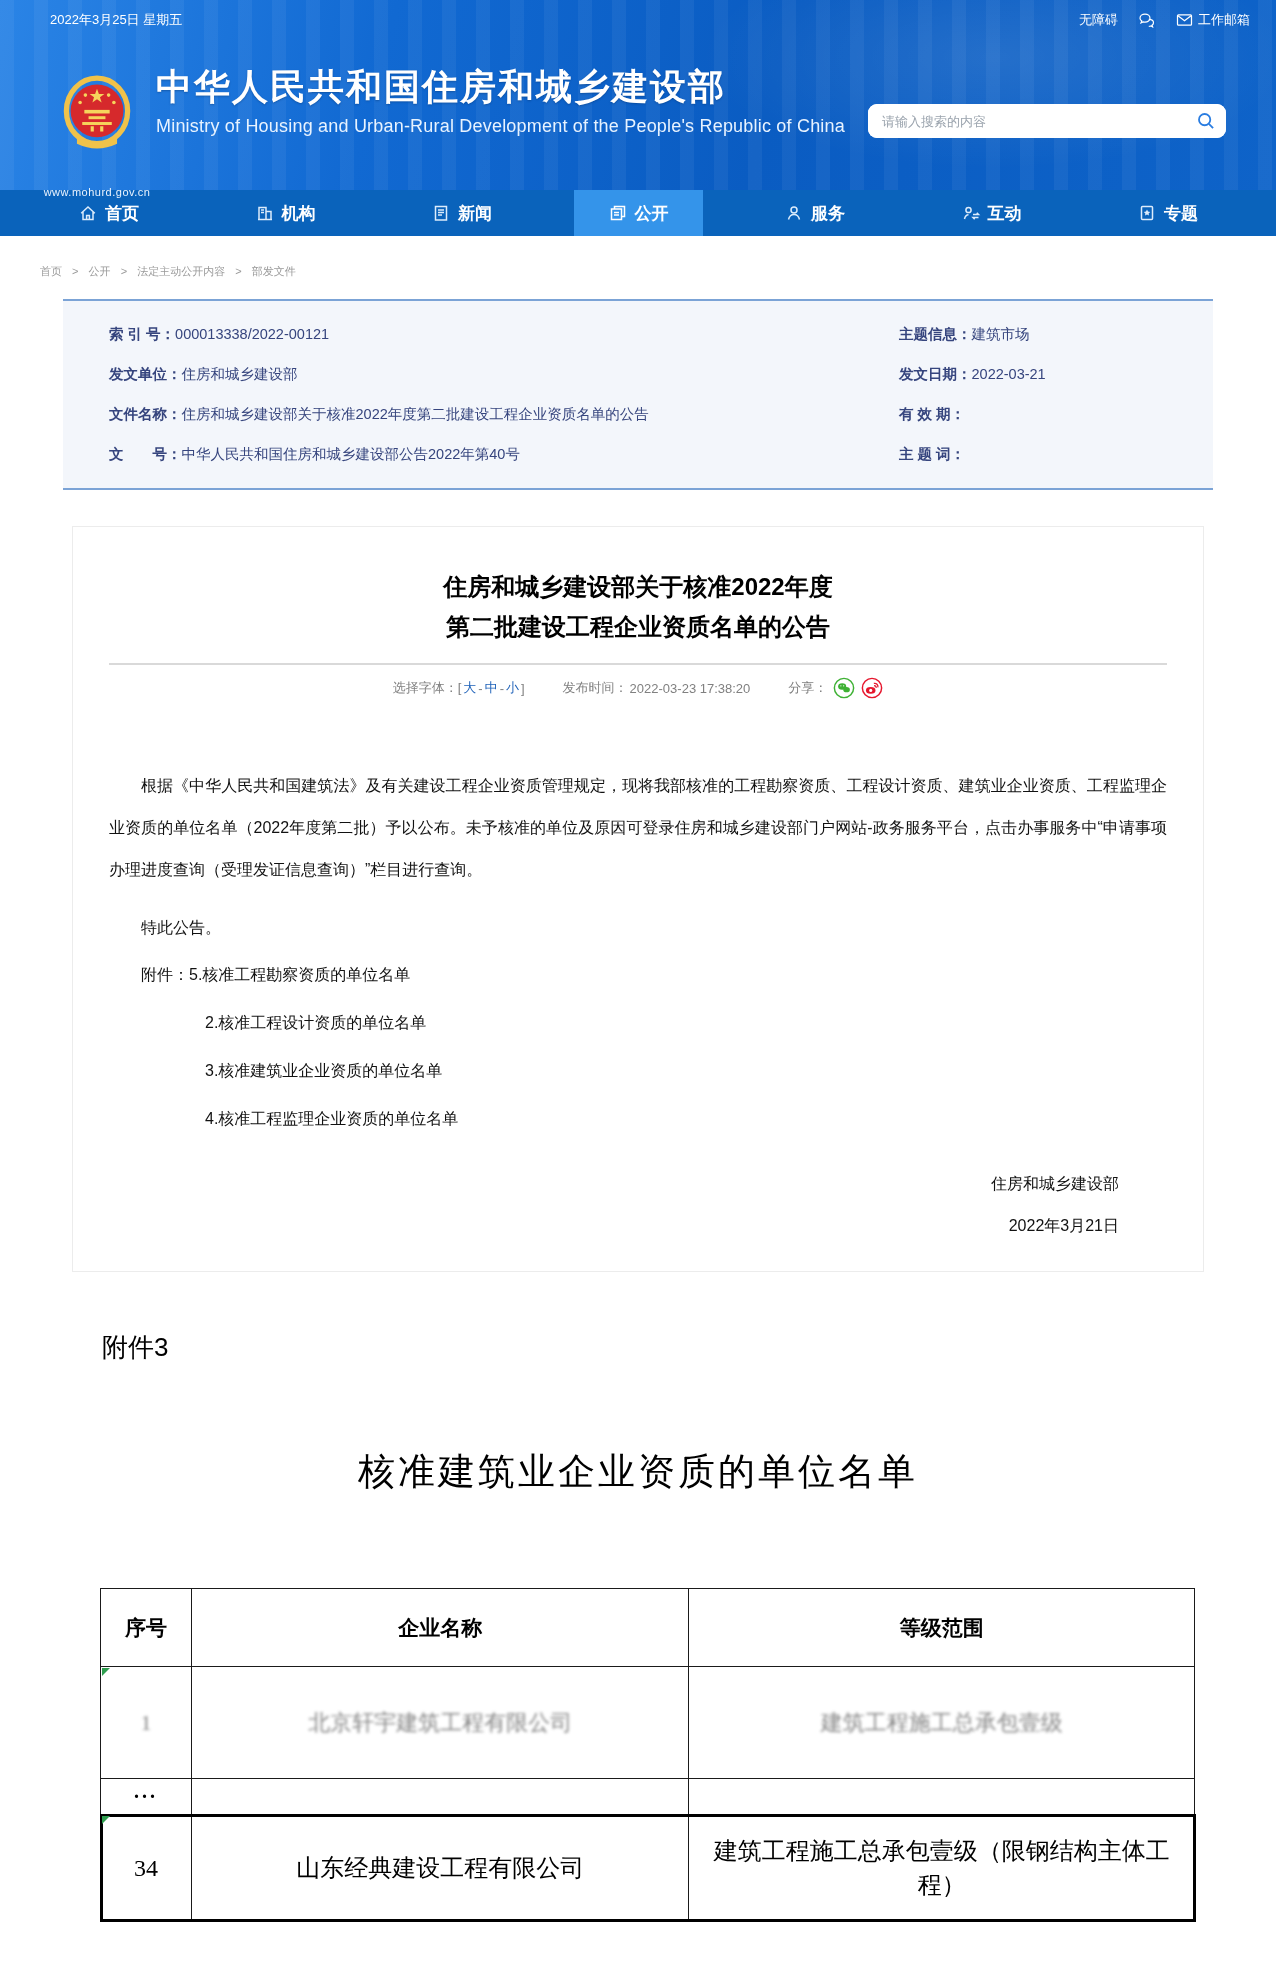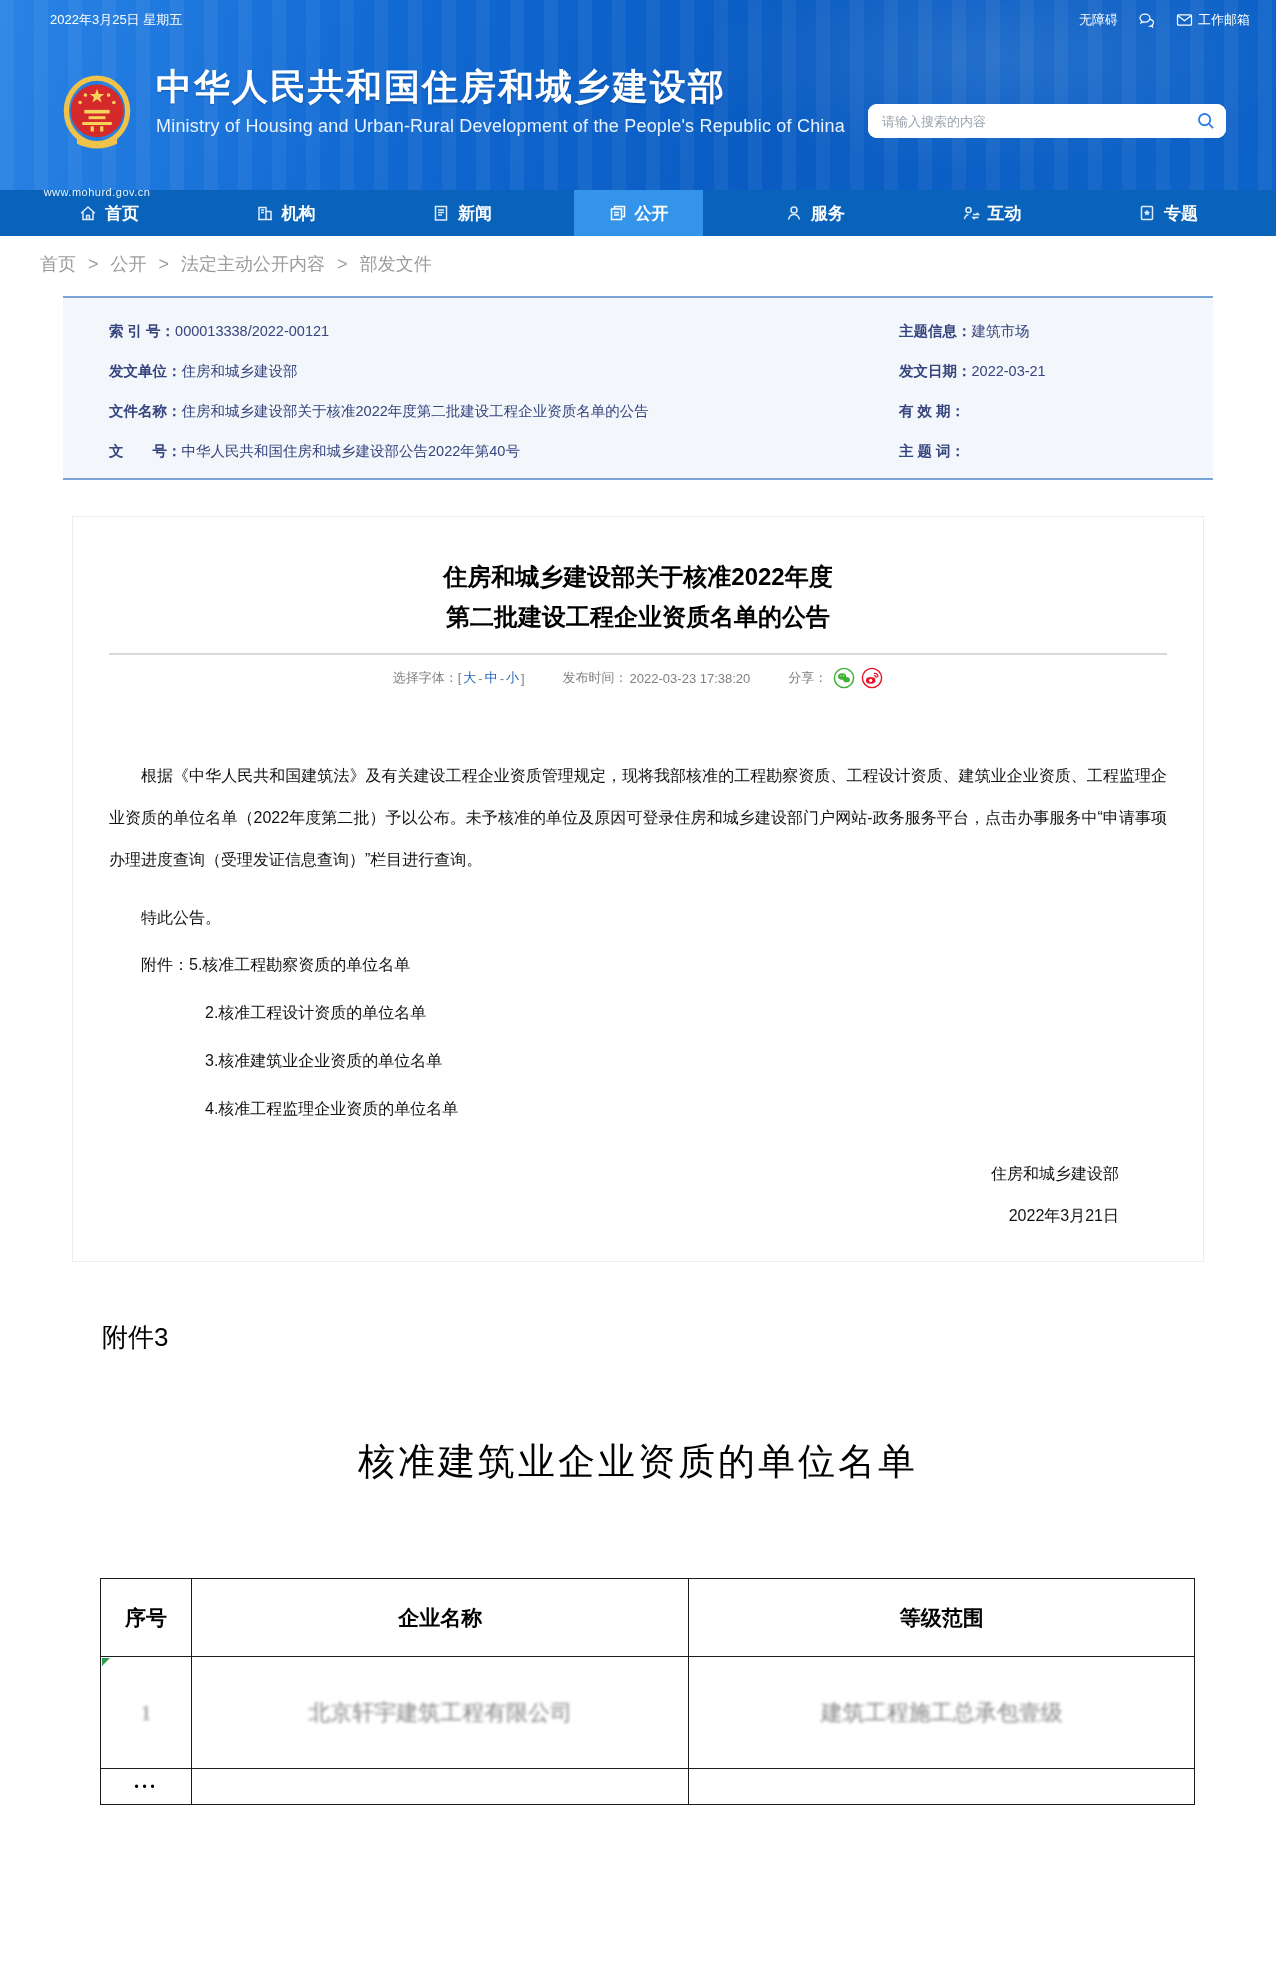--- a/index.html
+++ b/index.html
@@ -38,27 +38,27 @@
 
   
   .mainnav { height:46px; background:#0a63bb; display:flex; align-items:stretch;
     justify-content:space-between; padding:0 44px; }
   .nav-item { display:flex; align-items:center; gap:7px; padding:0 34px; cursor:pointer;
     color:#fff; font-size:17px; font-weight:700; }
   .nav-item.active { background:#3494ea; }
   .nav-item svg { display:block; }
 
   
-  .breadcrumb { padding:16px 0 14px 40px; font-size:18px; color:#9a9a9a; }
+  .breadcrumb { padding:28px 0 14px 40px; font-size:11px; color:#9a9a9a; }
   .breadcrumb a { color:#9a9a9a; text-decoration:none; cursor:pointer; }
   .crumb-sep { margin:0 7px; }
 
   
   .meta-box { width:1150px; margin:6px auto 0; background:#f3f6fb;
-    border-top:2px solid #7ba3d6; border-bottom:2px solid #7ba3d6; padding:13px 0 7px; }
+    border-top:2px solid #7ba3d6; border-bottom:2px solid #7ba3d6; padding:13px 0 14px; }
   .meta-row { display:flex; height:40px; align-items:center; }
   .meta-left { flex:1; padding-left:46px; }
   .meta-right { width:314px; }
   .meta-box .lbl { font-weight:700; color:#36457e; font-size:14.5px; }
   .meta-box .val { color:#36457e; font-size:14.5px; }
 
   
   .article-card { width:1132px; margin:36px auto 0; border:1px solid #ececec;
     padding:40px 36px 24px; background:#fff; }
   .art-title { text-align:center; font-size:24px; font-weight:700; color:#000; line-height:40px; }
@@ -316,16 +316,21 @@
       <tr class="row-blurred">
         <td class="flag"><span class="blur">1</span></td>
         <td><span class="blur">北京轩宇建筑工程有限公司</span></td>
         <td><span class="blur">建筑工程施工总承包壹级</span></td>
       </tr>
       <tr class="row-ellipsis">
         <td><span class="dots">...</span></td>
         <td></td>
         <td></td>
       </tr>
+      <tr class="row-selected">
+        <td class="flag">34</td>
+        <td>山东经典建设工程有限公司</td>
+        <td>建筑工程施工总承包壹级（限钢结构主体工程）</td>
+      </tr>
     </tbody>
   </table>
 
 </div>
 
 </body></html>

